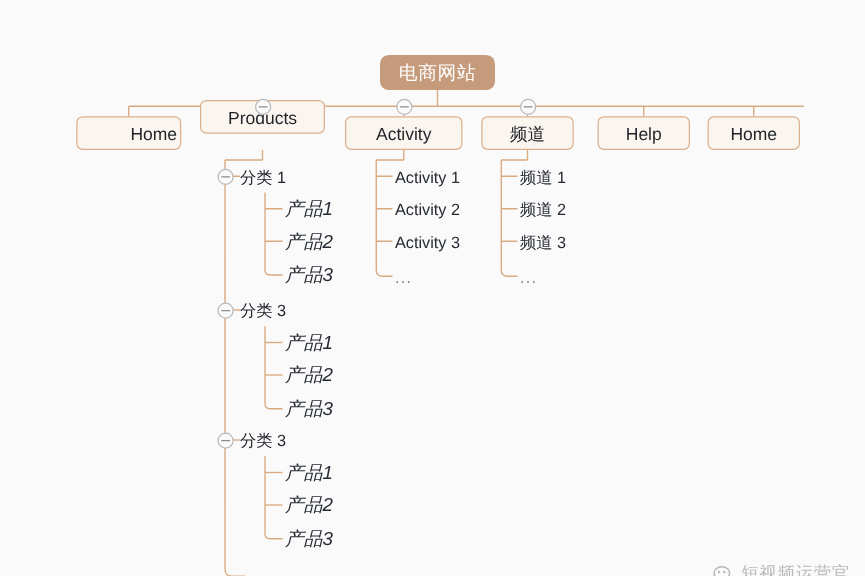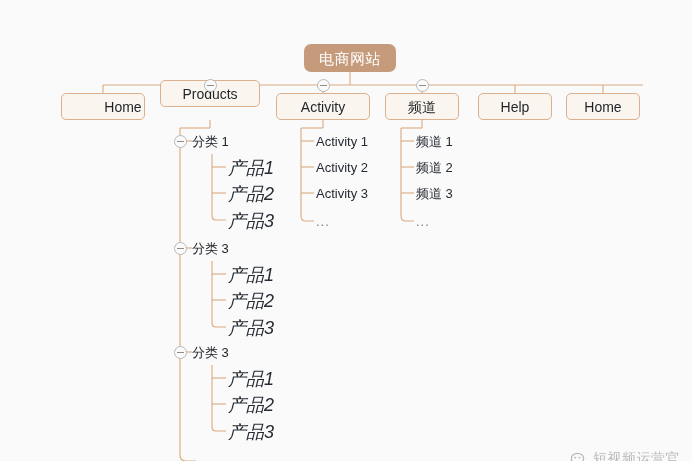--- a/index.html
+++ b/index.html
@@ -71,21 +71,21 @@
     font-size: 13px;
     line-height: 1;
     display: flex;
     align-items: center;
   }
   .txt-node.cat {
     font-size: 13px;
     color: #20242b;
   }
   .txt-node.leaf {
-    font-size: 18px;
+    font-size: 15px;
     font-style: italic;
     color: #262b33;
   }
   .txt-node.ellipsis {
     font-size: 13px;
     color: #7a7f88;
     letter-spacing: 1px;
   }
 
   

